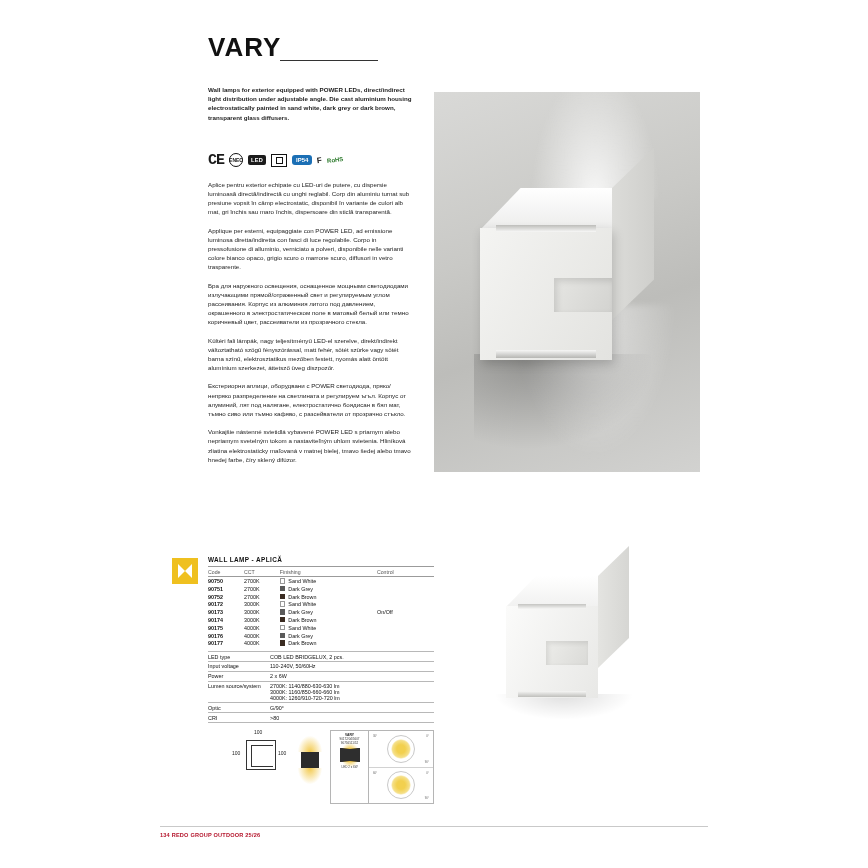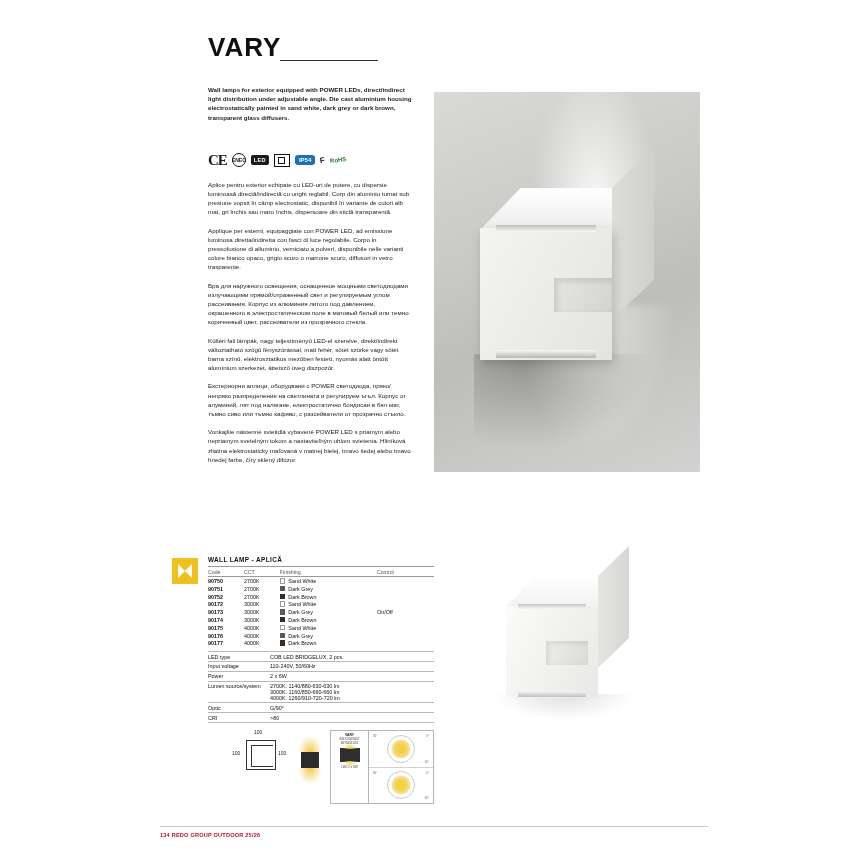--- a/index.html
+++ b/index.html
@@ -41,21 +41,21 @@
   .textcol p { margin: 0 0 9px 0; }
   .textcol p.lead { font-weight: bold; margin-bottom: 10px; }
 
   
   .certrow {
     position: absolute;
     left: 208px; top: 150px;
     width: 210px; height: 20px;
     display: flex; align-items: center; gap: 5px;
   }
-  .ce-mark { font-size: 15px; font-weight: bold; letter-spacing: -1px; font-family: Liberation Serif, serif; }
+  .ce-mark { font-size: 15px; font-weight: bold; letter-spacing: -1px; font-family: Liberation Mono, monospace; }
   .enec { width:14px;height:14px;border-radius:50%;border:1.4px solid #111;font-size:5px;display:flex;align-items:center;justify-content:center;font-weight:bold; }
   .badge-dark {
     background:#1b1b1b;color:#fff;font-size:5.6px;font-weight:bold;
     padding:2px 3px;border-radius:2px;letter-spacing:.3px;
   }
   .cls2 { width:16px;height:13px;border:1.3px solid #111;display:flex;align-items:center;justify-content:center; }
   .cls2 i { display:block;width:7px;height:7px;border:1.2px solid #111; }
   .ip-badge {
     background:#1b6fb5;color:#fff;font-size:6px;font-weight:bold;
     padding:2px 4px;border-radius:3px;

